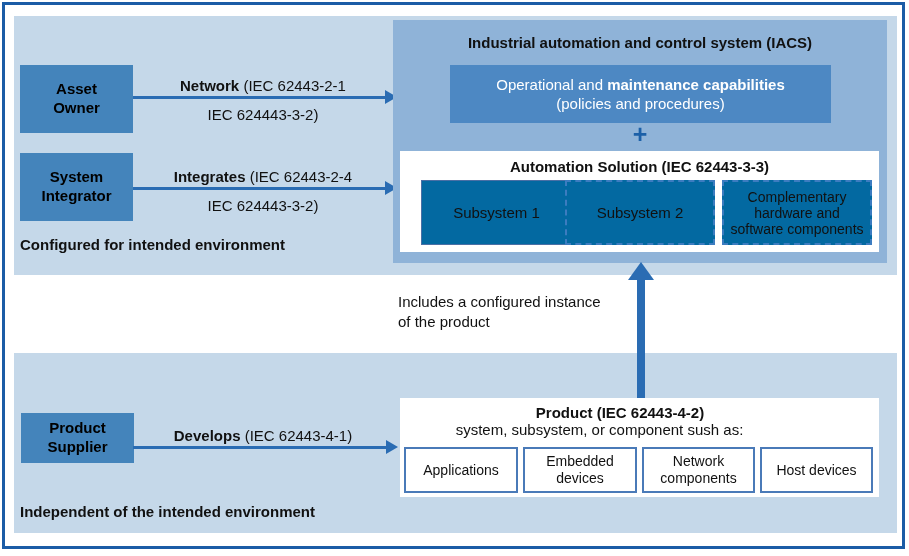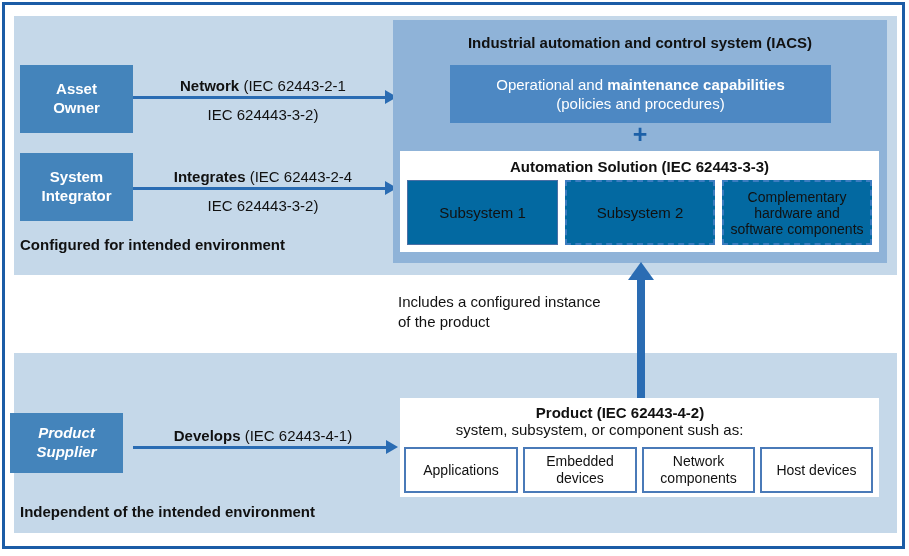--- a/index.html
+++ b/index.html
@@ -12,26 +12,26 @@
   
   #frame{left:2px;top:2px;width:903px;height:547px;border:3px solid #1b5ca6;background:transparent;}
 
   
   .panel{background:#c5d8e9;}
   #panel-top{left:14px;top:16px;width:883px;height:259px;}
   #panel-bottom{left:14px;top:353px;width:883px;height:180px;}
 
   
   .actor{
-    background:#4484bb;color:#ffffff;font-weight:bold;font-size:15px;line-height:1.25;
+    background:#4484bb;color:#000000;font-weight:bold;font-size:15px;line-height:1.25;
     display:flex;align-items:center;justify-content:center;text-align:center;white-space:pre-line;
   }
   #asset-owner{left:20px;top:65px;width:113px;height:68px;}
   #system-integrator{left:20px;top:153px;width:113px;height:68px;}
-  #product-supplier{left:10px;top:413px;width:113px;height:60px;font-style:italic;}
+  #product-supplier{left:21px;top:413px;width:113px;height:50px;}
 
   
   .hline{background:#2a6cb3;height:3px;}
   #arrow1-line{left:133px;top:96px;width:253px;}
   #arrow2-line{left:133px;top:187px;width:253px;}
   #arrow3-line{left:133px;top:446px;width:254px;}
   .head-right{width:0;height:0;border-top:7px solid transparent;border-bottom:7px solid transparent;border-left:12px solid #2a6cb3;}
   #arrow1-head{left:385px;top:90px;}
   #arrow2-head{left:385px;top:181px;}
   #arrow3-head{left:386px;top:440px;}
@@ -54,21 +54,21 @@
   }
   #plus{left:393px;top:122px;width:494px;text-align:center;color:#1c60a8;font-size:25px;font-weight:bold;line-height:24px;}
 
   
   #autosol{left:400px;top:151px;width:479px;height:101px;background:#ffffff;}
   #autosol-title{left:400px;top:158px;width:479px;text-align:center;font-weight:bold;font-size:15px;}
   .ss{
     top:180px;height:65px;background:#0369a1;display:flex;align-items:center;justify-content:center;
     text-align:center;font-size:15px;
   }
-  #ss1{left:407px;width:151px;border:1px solid #4a6fa5;}
+  #ss1{left:421px;width:151px;border:1px solid #4a6fa5;}
   #ss2{left:565px;width:150px;border:2px dashed #3c7cc0;}
   #ss3{left:722px;width:150px;border:2px dashed #3c7cc0;font-size:14px;line-height:16px;padding:0 6px;}
 
   
   #note{left:398px;top:292px;width:280px;font-size:15px;line-height:20px;white-space:pre-line;}
 
   
   #varrow-shaft{left:637px;top:279px;width:8px;height:119px;background:#2a6cb3;}
   #varrow-head{left:628px;top:262px;width:0;height:0;border-left:13px solid transparent;border-right:13px solid transparent;border-bottom:18px solid #2a6cb3;}
 

